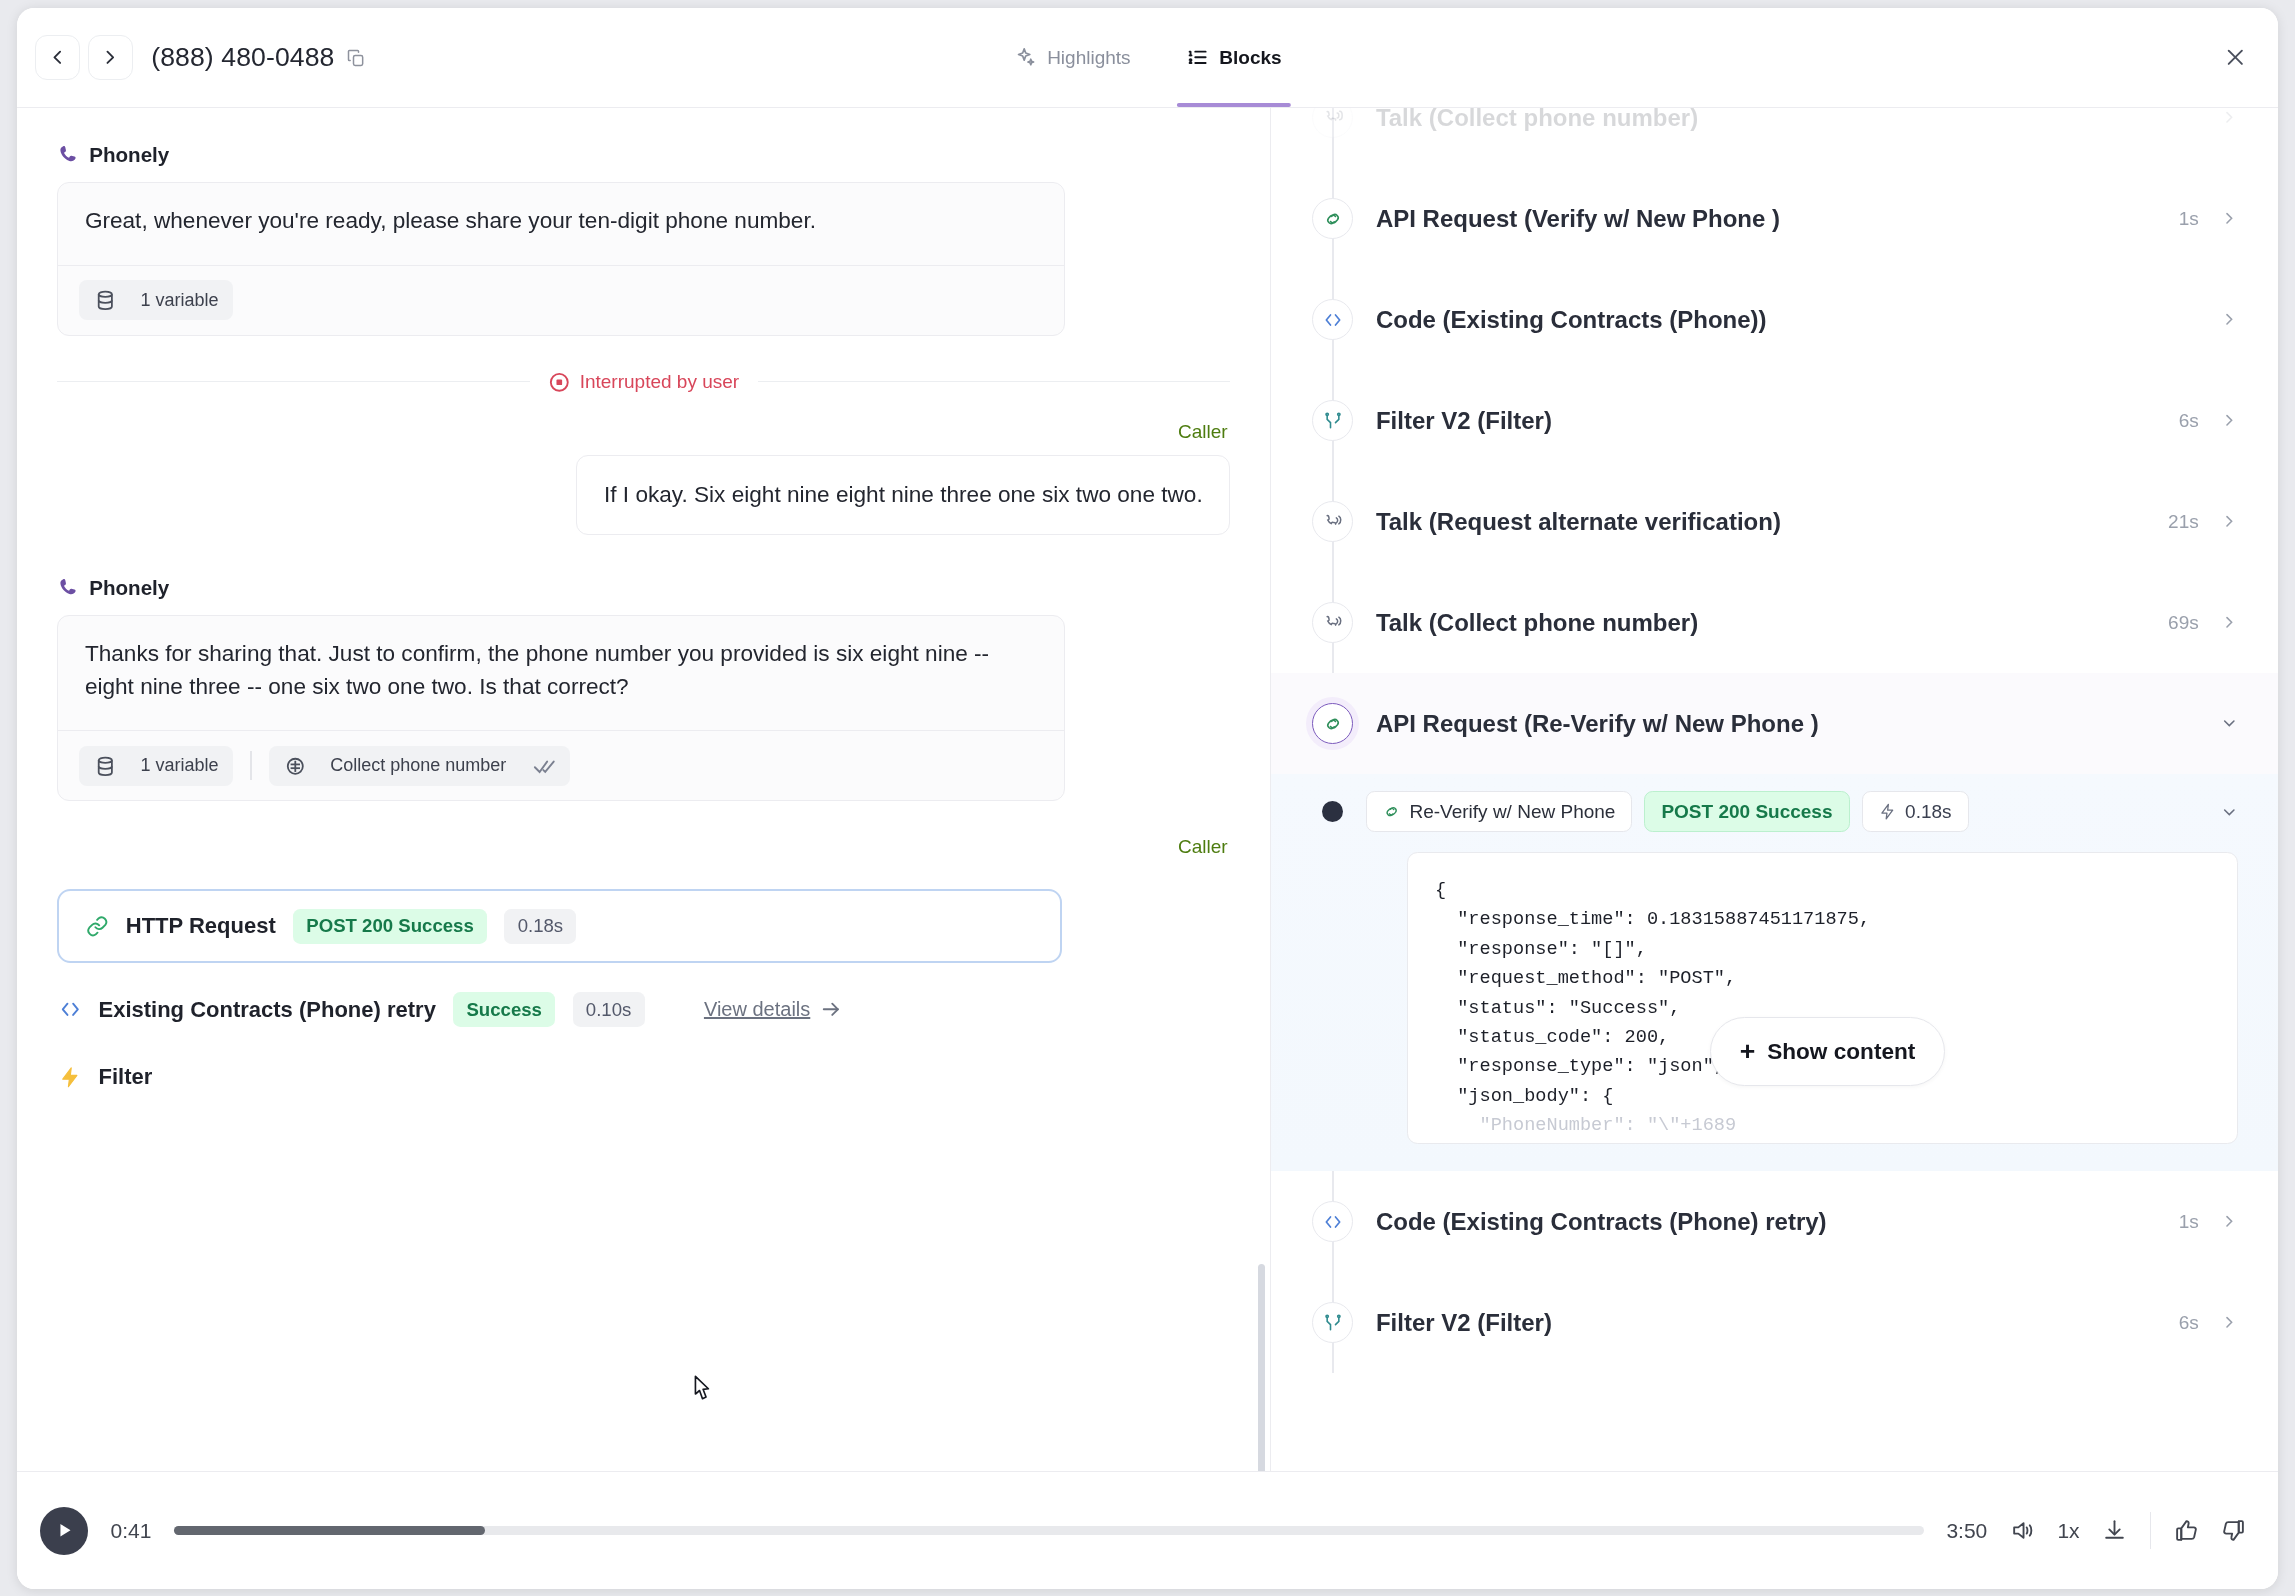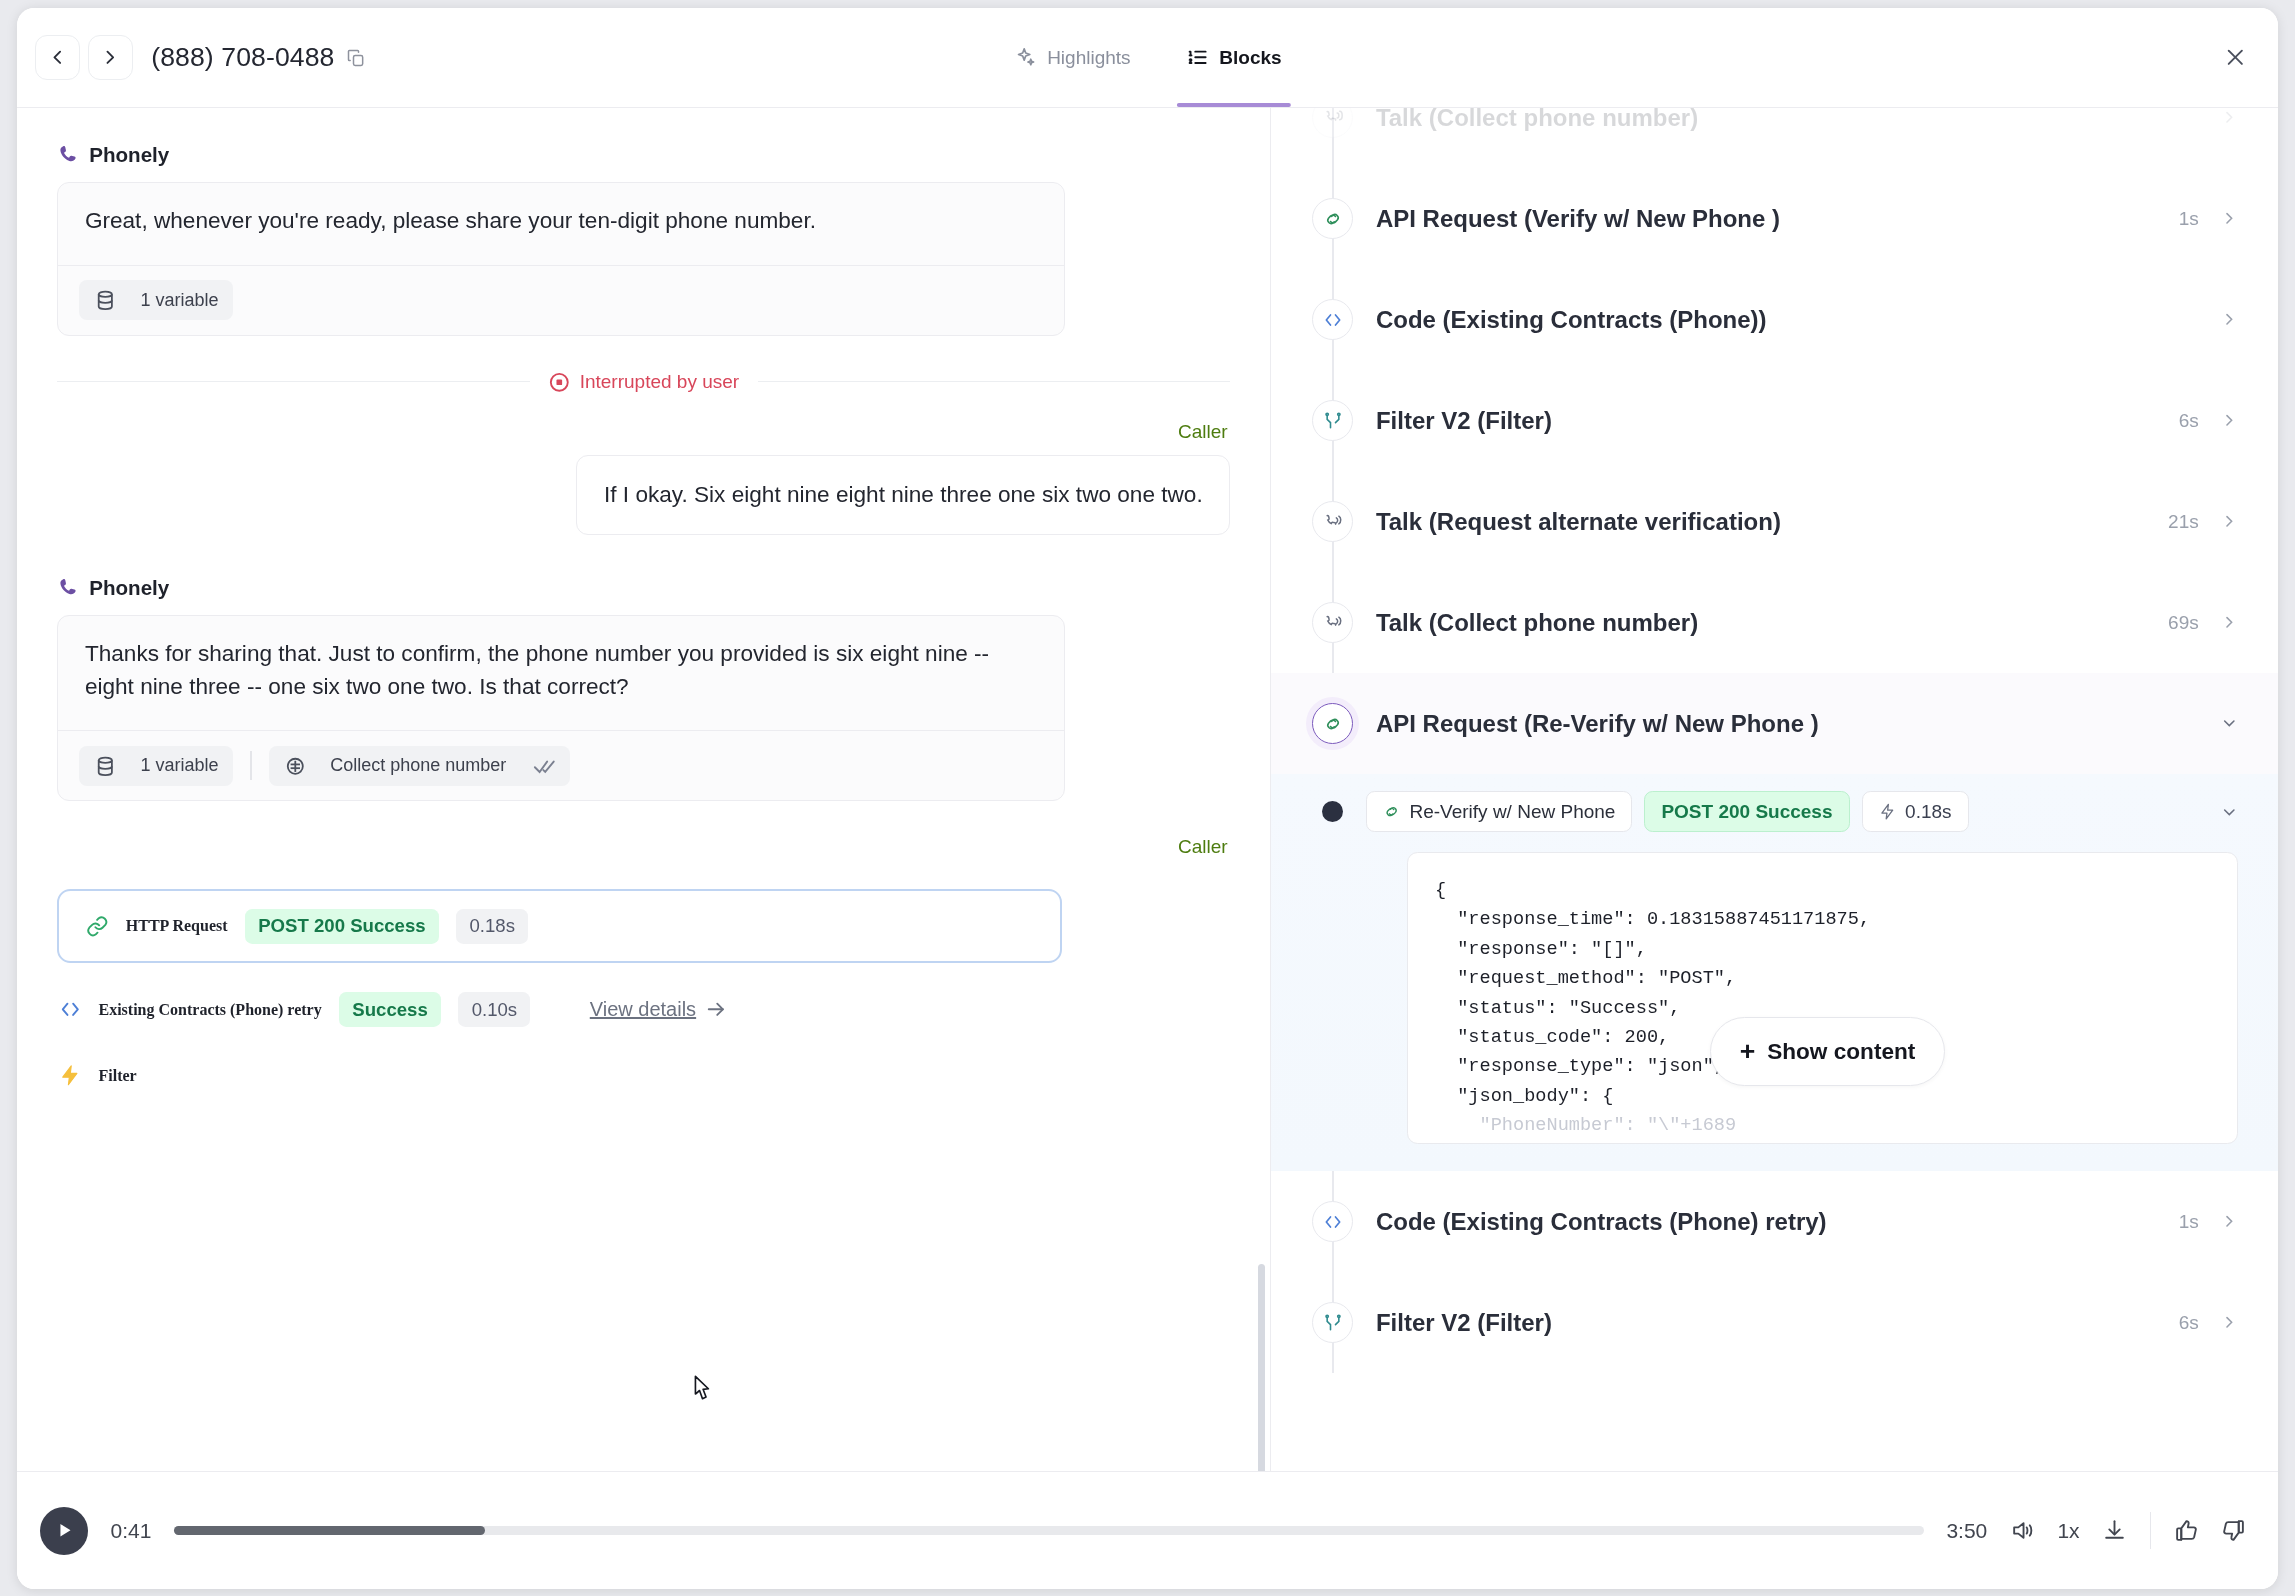--- a/index.html
+++ b/index.html
@@ -122,21 +122,21 @@
   .right-align { display:flex; justify-content:flex-end; }
 
   .http-card {
     margin-top: 31px;
     border:2px solid #bfd4f2; border-radius:13.3px;
     background:#fff; width:1005px;
     padding: 17.3px 26.6px;
     display:flex; align-items:center; gap:17.3px;
   }
   .evt-row { display:flex; align-items:center; gap:17.3px; margin-top: 29px; padding-left: 1.3px;}
-  .evt-title { font-size:16px; color:#1f222b; font-weight:600;font-family:Liberation Serif, serif; }
+  .evt-title { font-size:22px; color:#1f222b; font-weight:600; }
   .badge-green {
     background:#dcfce7; color:#16794a; border-radius:7.3px;
     padding: 6.6px 13.3px; font-size:18.6px; font-weight:600;
   }
   .badge-grey {
     background:#f1f2f4; color:#53586a; border-radius:7.3px;
     padding: 6.6px 13.3px; font-size:18.6px;
   }
   .view-details {
     margin-left:auto; display:flex; align-items:center; gap:9.3px;
@@ -258,21 +258,21 @@
         </span>
       </div>
       <div class="nav-btn">
         <span class="ic">
           <svg viewBox="0 0 24 24" fill="none" stroke="#2b2f3a" stroke-width="2" stroke-linecap="round" stroke-linejoin="round">
               <polyline points="9 18 15 12 9 6"></polyline>
             </svg>
         </span>
       </div>
     </div>
-    <span class="phone-num">(888) 708-0488</span>
+    <span class="phone-num">(888) 480-0488</span>
     <span class="copy-icon">
       <svg viewBox="0 0 24 24" fill="none" stroke="#8e929d" stroke-width="1.8" stroke-linecap="round" stroke-linejoin="round">
           <rect x="9" y="9" width="11" height="12" rx="2"></rect>
           <path d="M5 15H4a1 1 0 0 1-1-1V4a1 1 0 0 1 1-1h10a1 1 0 0 1 1 1v1"></path>
         </svg>
     </span>
 
     <div class="tabs">
       <div class="tab">
         <span class="ic">

